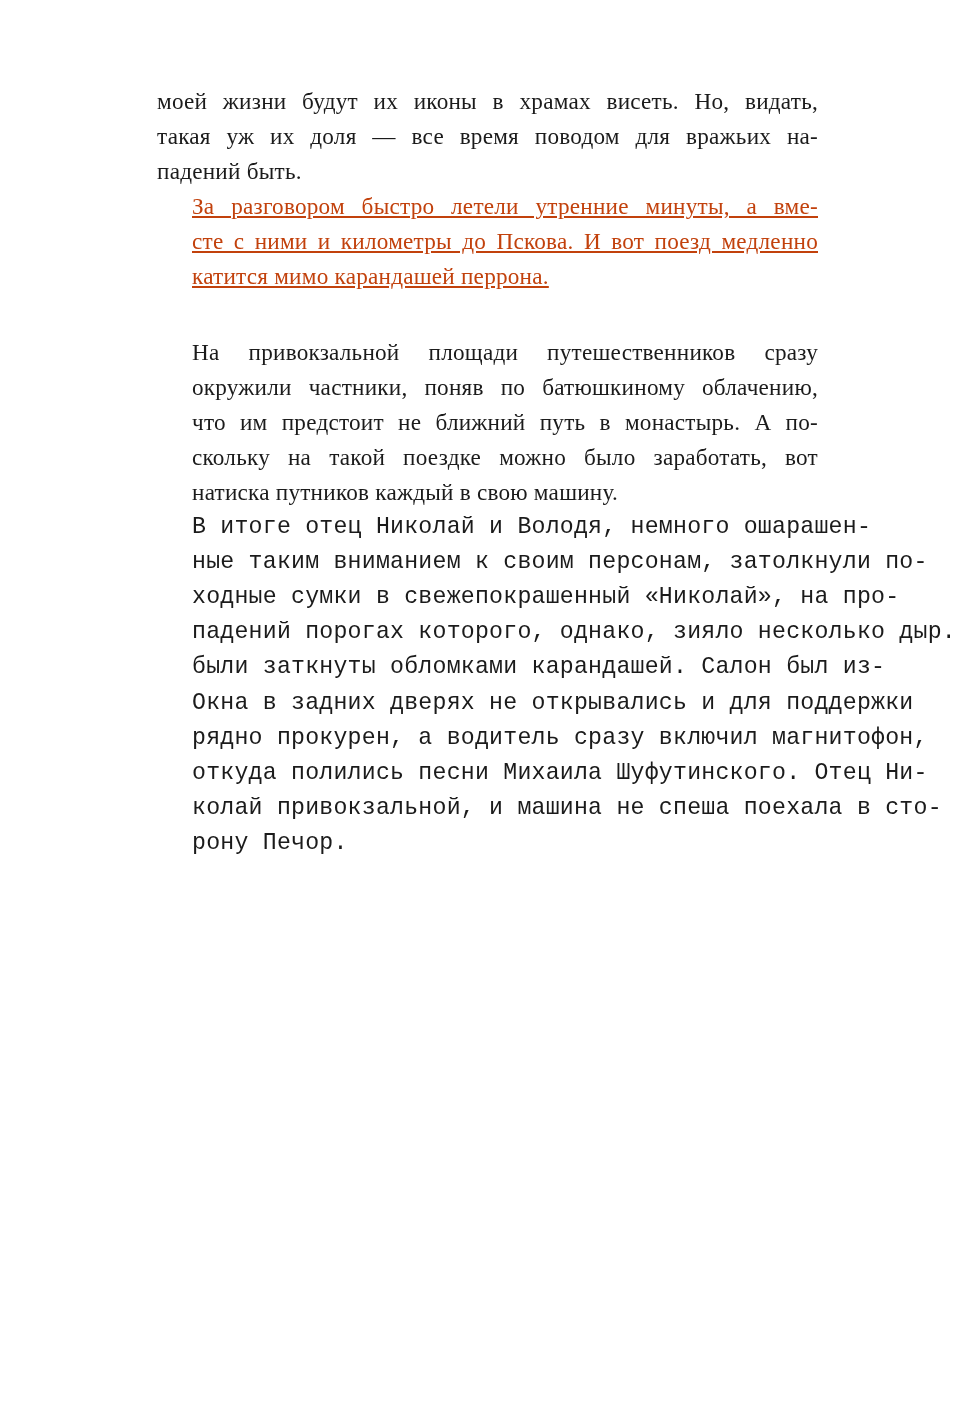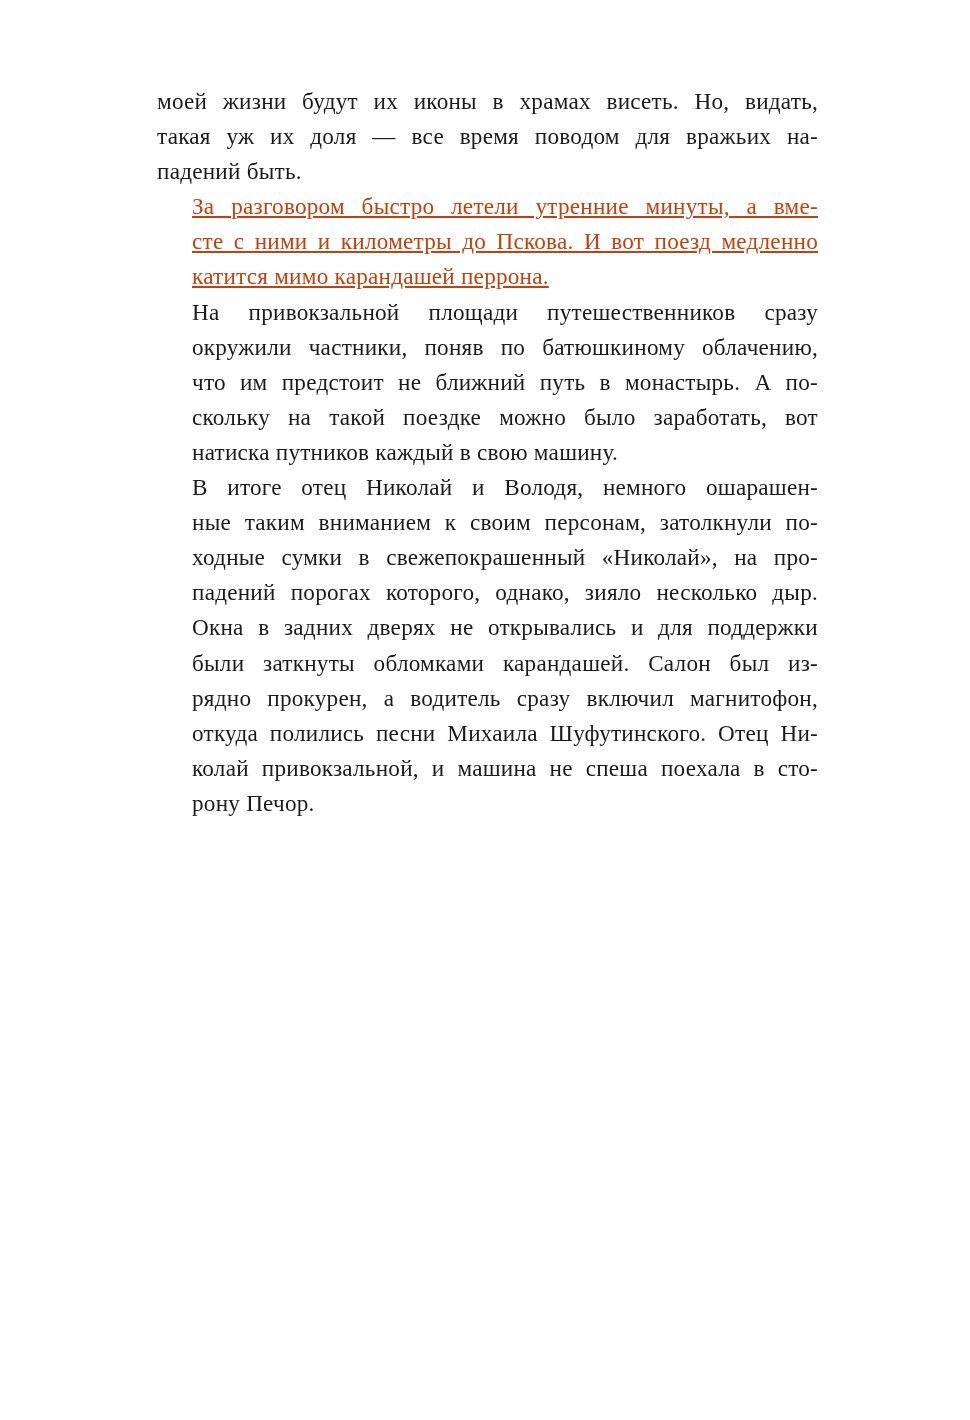--- a/index.html
+++ b/index.html
@@ -50,20 +50,21 @@
   }
 
   
   .para.indented {
     text-indent: 35px;
   }
 
   
   .para:last-child {
     margin-bottom: 4px;
+    font-family: Liberation Mono, monospace;
   }
 
   
   .line {
     display: block;
     text-align: justify;
     text-align-last: justify;
     white-space: nowrap;
   }
   .line.last {
@@ -81,33 +82,33 @@
       <p class="para continuation" style="color: rgb(27, 27, 27);">
         <span class="line">моей жизни будут их иконы в храмах висеть. Но, видать,</span>
         <span class="line">такая уж их доля — все время поводом для вражьих на-</span>
         <span class="line last">падений быть.</span>
       </p>
       <p class="para indented" style="color: #c2410c; text-decoration: underline;">
         <span class="line indent">За разговором быстро летели утренние минуты, а вме-</span>
         <span class="line">сте с ними и километры до Пскова. И вот поезд медленно</span>
         <span class="line last">катится мимо карандашей перрона.</span>
       </p>
-      <p class="para indented" style="color: rgb(27, 27, 27);">
+      <p class="para indented" style="color: rgb(27, 27, 27); margin-top: 40px;">
         <span class="line indent">На привокзальной площади путешественников сразу</span>
         <span class="line">окружили частники, поняв по батюшкиному облачению,</span>
         <span class="line">что им предстоит не ближний путь в монастырь. А по-</span>
         <span class="line">скольку на такой поездке можно было заработать, вот</span>
         <span class="line last">натиска путников каждый в свою машину.</span>
       </p>
       <p class="para indented" style="color: rgb(27, 27, 27);">
         <span class="line indent">В итоге отец Николай и Володя, немного ошарашен-</span>
         <span class="line">ные таким вниманием к своим персонам, затолкнули по-</span>
         <span class="line">ходные сумки в свежепокрашенный «Николай», на про-</span>
         <span class="line">падений порогах которого, однако, зияло несколько дыр.</span>
+        <span class="line">были заткнуты обломками карандашей. Салон был из-</span>
         <span class="line">Окна в задних дверях не открывались и для поддержки</span>
-        <span class="line">были заткнуты обломками карандашей. Салон был из-</span>
         <span class="line">рядно прокурен, а водитель сразу включил магнитофон,</span>
         <span class="line">откуда полились песни Михаила Шуфутинского. Отец Ни-</span>
         <span class="line">колай привокзальной, и машина не спеша поехала в сто-</span>
         <span class="line last">рону Печор.</span>
       </p>
     </div>
 </div>
 
 </body></html>

